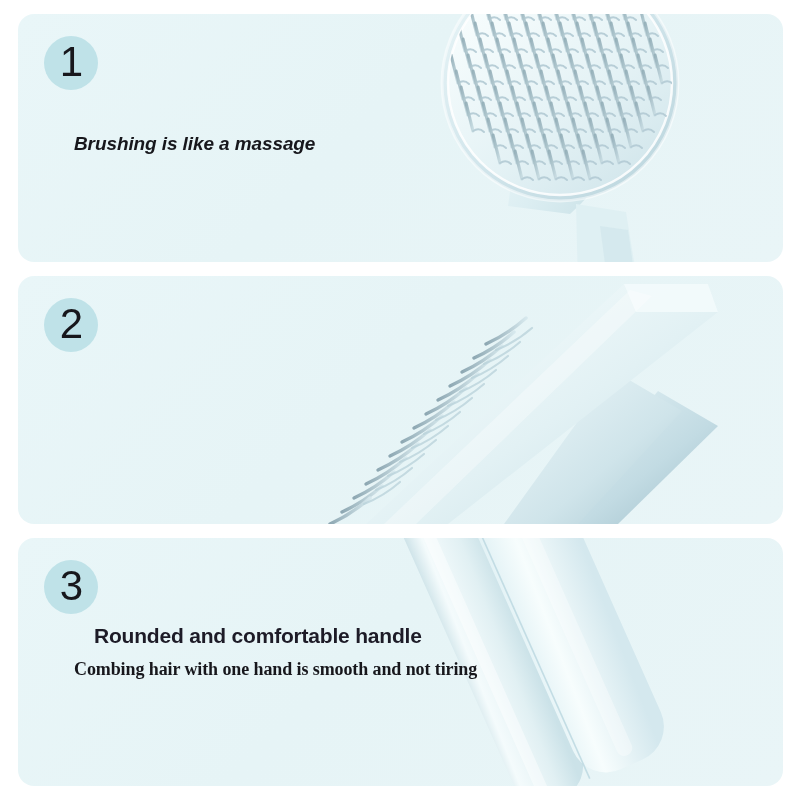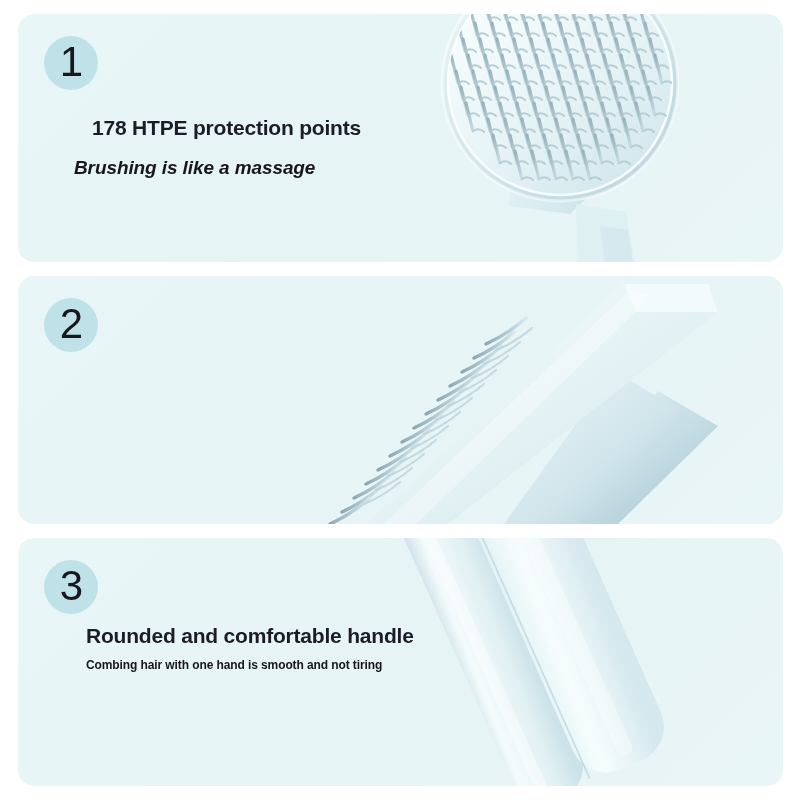--- a/index.html
+++ b/index.html
@@ -87,28 +87,28 @@
     font-weight: bold;
     color: #17171c;
     white-space: nowrap;
     margin-left: 14px;
   }
   #text-2 .eyebrow .deg { font-size: 11px; vertical-align: 6px; }
   #text-2 .eyebrow .gap { display: inline-block; width: 18px; }
   #text-2 .headline { font-size: 27px; margin-top: 14px; margin-left: 0; }
 
   
-  #text-3 { left: 48px; top: 86px; }
+  #text-3 { left: 56px; top: 86px; }
   #text-3 .headline { font-size: 21px; margin-left: 20px; }
   #text-3 .subline  {
-    font-size: 12px;
+    font-size: 18px;
     margin-top: 10px;
-    margin-left: 20px;
     width: 415px;
     line-height: 1.32;
+    font-family: Liberation Serif, serif;
   }
 
   
   .art1-wrap {
     position: absolute;
     left: 0; top: 0;
     width: 765px; height: 248px;
     z-index: 3;
     pointer-events: none;
   }
@@ -439,21 +439,20 @@
           <path d="M 150 -35 A 118 118 0 0 1 300 -40" fill="none" stroke="#ffffff" stroke-width="5" opacity="0.7"></path>
         </g>
       </svg>
     </div>
 
     <div class="badge">
       <span class="badge-num">1</span>
     </div>
 
     <div class="text-block" id="text-1">
-      <div class="headline">178 HTPE protection points</div>
       <div class="subline">Brushing is like a massage</div>
     </div>
   </div>
 
   <div class="card" id="card-2">
 
     <div class="art2-wrap">
       <svg width="765" height="248" viewBox="0 0 765 248">
         <defs>
           <linearGradient id="barG2" x1="0" y1="0" x2="1" y2="1">

